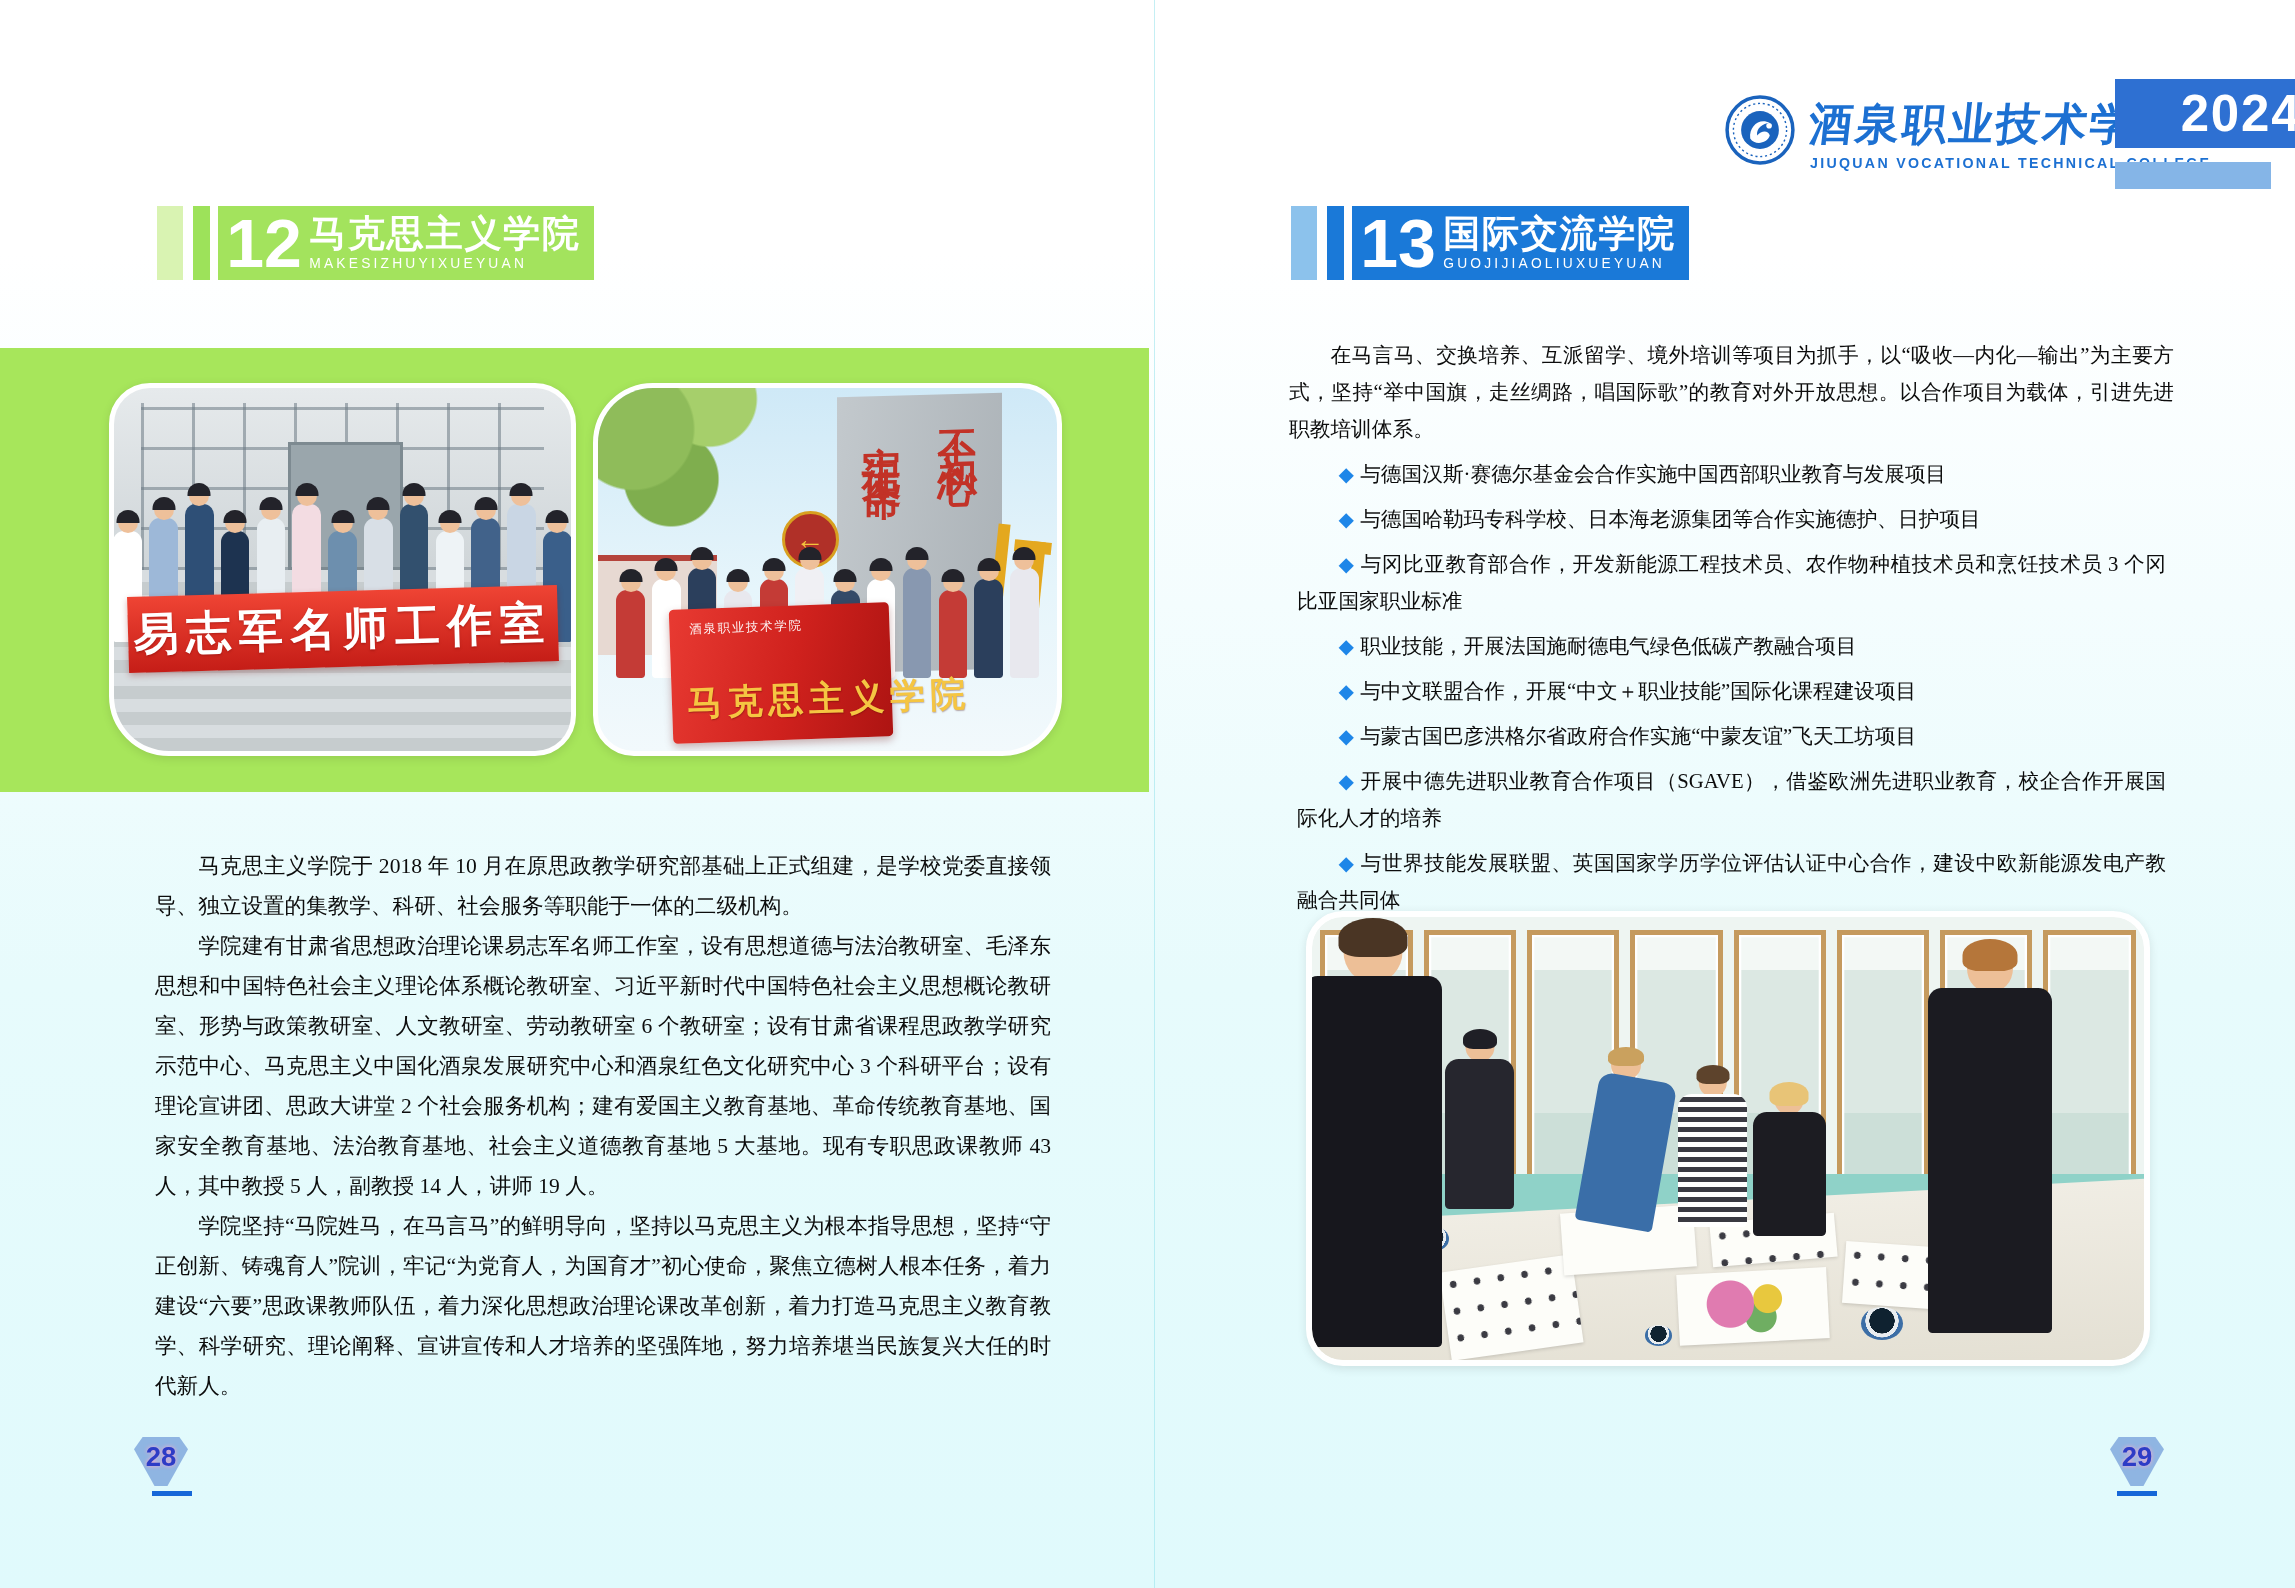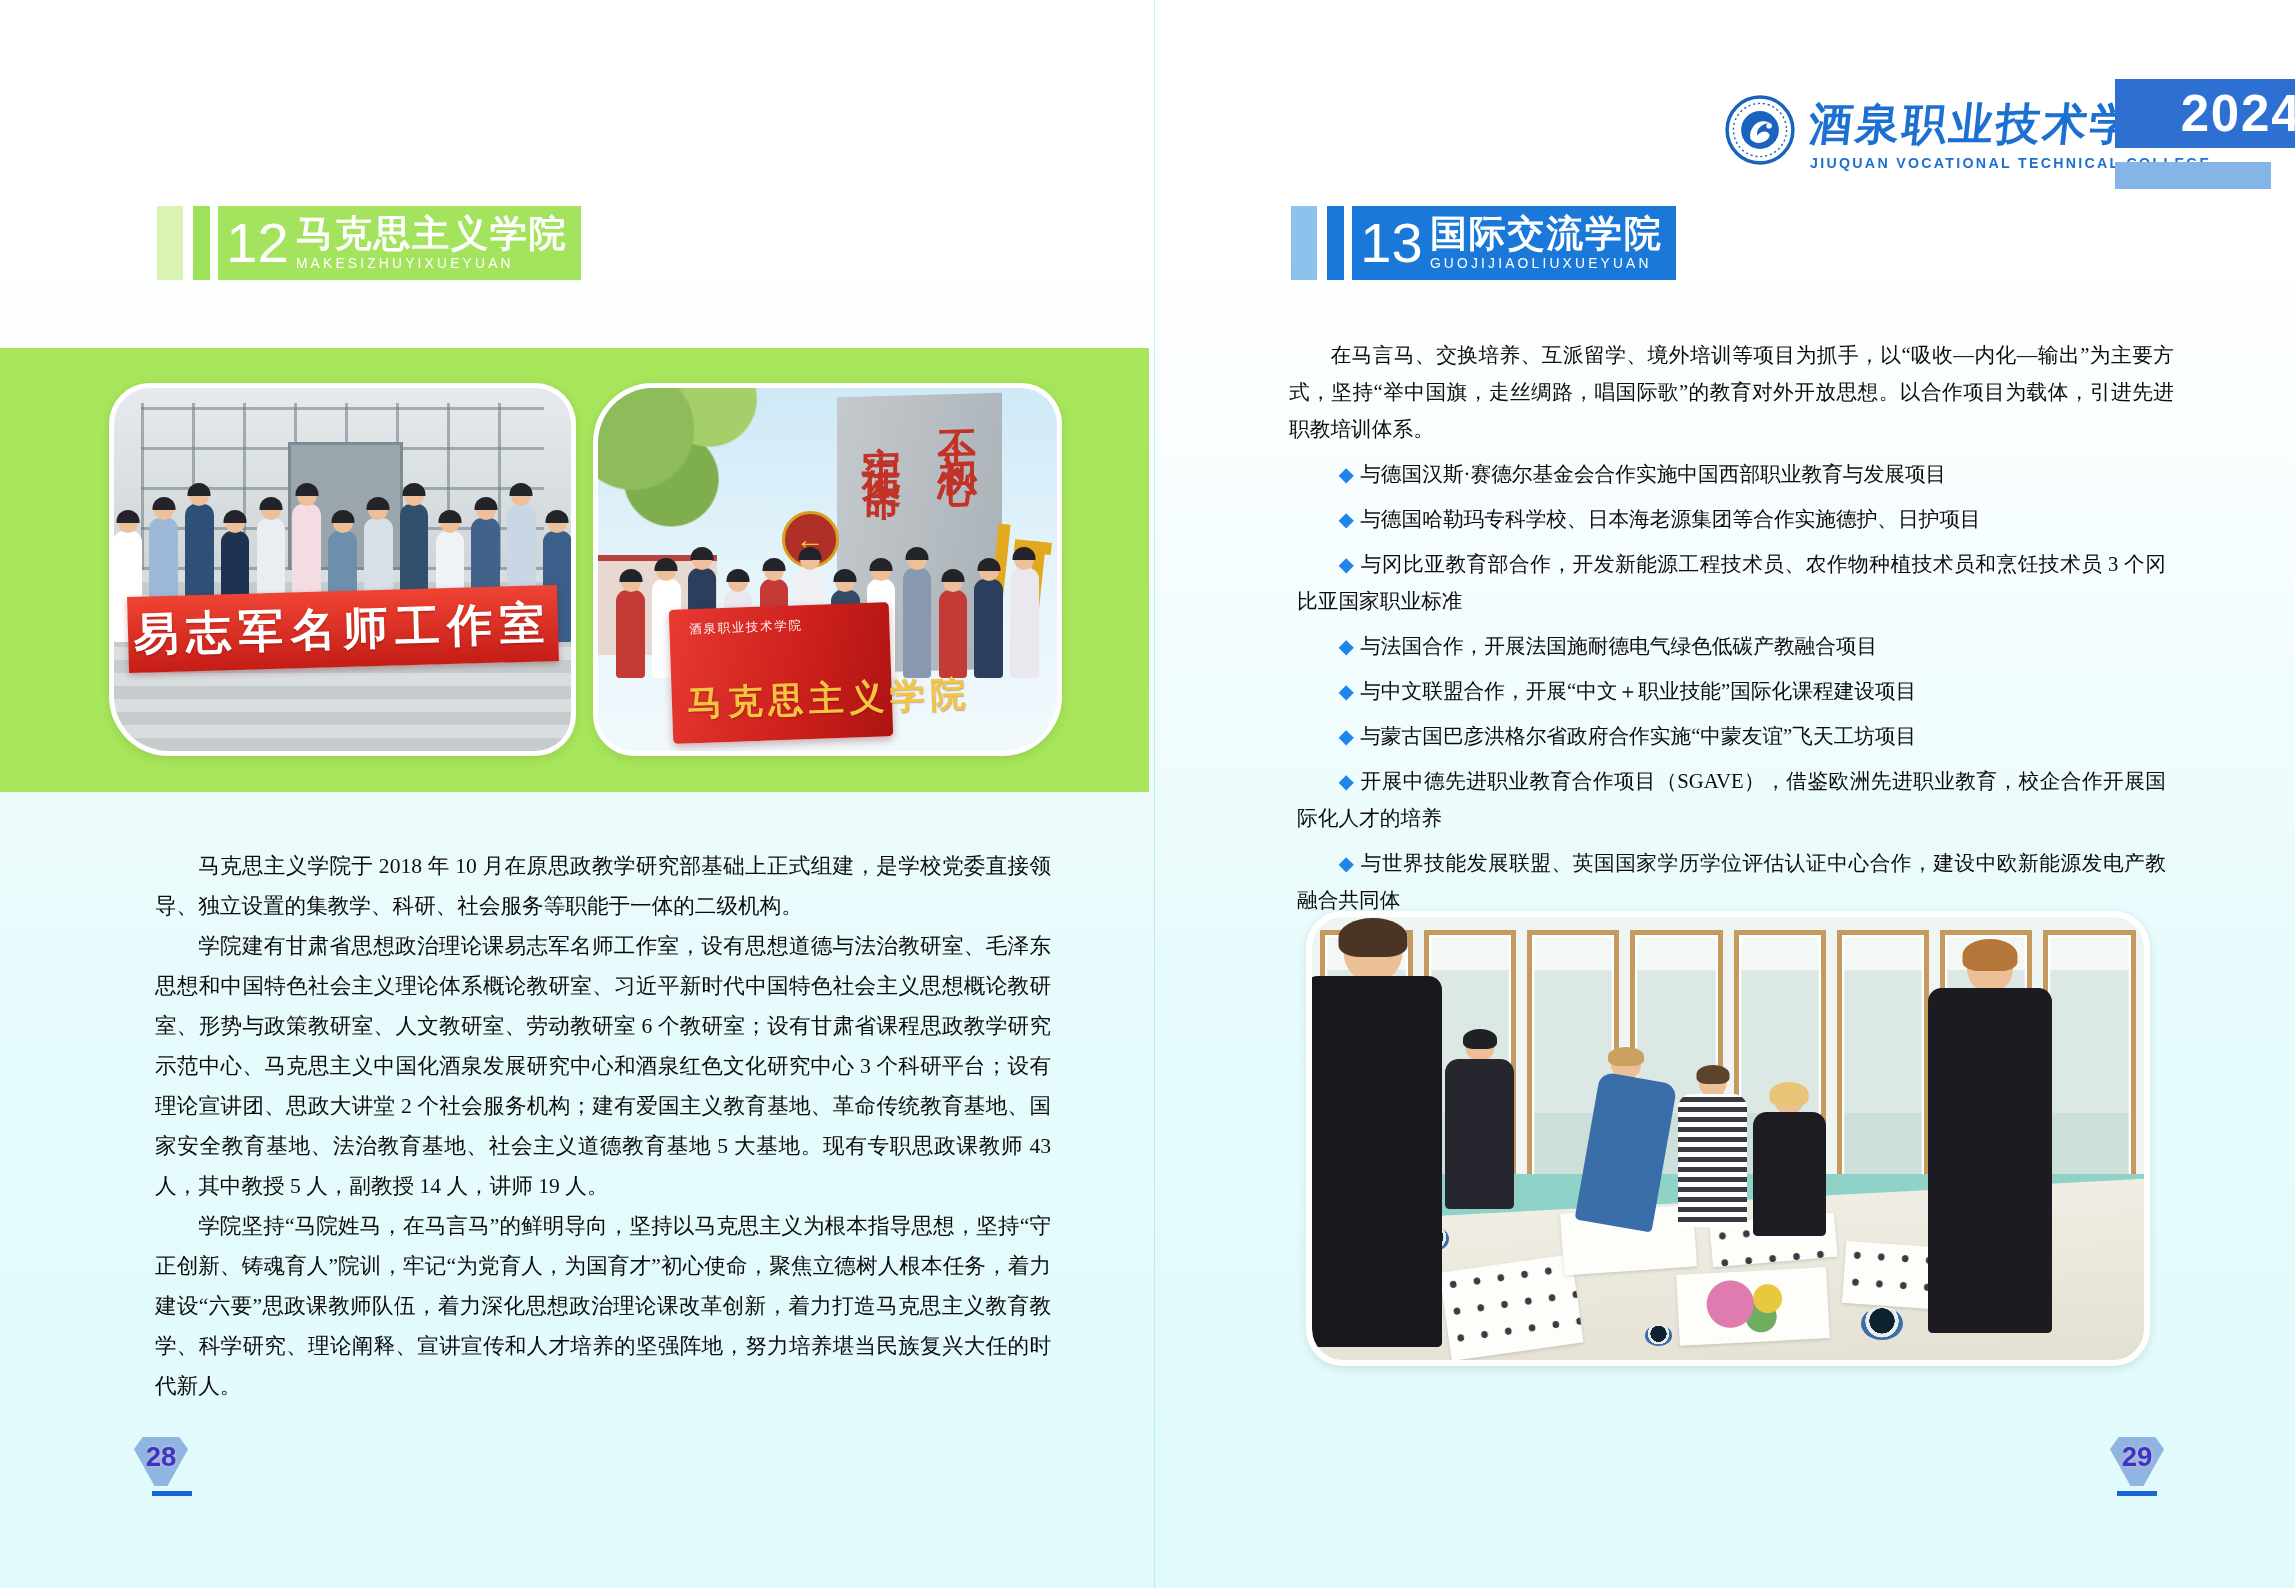--- a/index.html
+++ b/index.html
@@ -19,21 +19,21 @@
     font-size:14.2px;font-weight:700;color:#1c70d2;letter-spacing:2.3px;white-space:nowrap;}
   .year-box{position:absolute;left:2115px;top:79px;width:156px;height:69px;background:#2e70d2;
     display:flex;align-items:center;justify-content:center;padding-left:48px;}
   .year-box span{font-family:"Liberation Sans","DejaVu Sans",sans-serif;font-size:51px;font-weight:700;color:#ffffff;letter-spacing:1.8px;}
   .year-bar{position:absolute;left:2115px;top:162px;width:156px;height:27px;background:#85b5e7;}
 
   
   .sec-bar1{position:absolute;top:206px;width:26px;height:74px;}
   .sec-bar2{position:absolute;top:206px;width:16.5px;height:74px;}
   .sec-box{position:absolute;top:206px;height:74px;display:flex;align-items:center;padding:0 13px 0 8.3px;box-sizing:border-box;}
-  .sec-no{font-family:"Liberation Sans","DejaVu Sans",sans-serif;font-size:56px;font-weight:400;color:#fff;line-height:1;margin-right:7.3px;}
+  .sec-no{font-family:"Liberation Sans","DejaVu Sans",sans-serif;font-size:68px;font-weight:700;color:#fff;line-height:1;margin-right:7.3px;}
   .sec-col{display:flex;flex-direction:column;justify-content:center;}
   .sec-title{font-family:"Liberation Sans","DejaVu Sans",sans-serif;font-size:37px;font-weight:700;color:#fff;letter-spacing:1.8px;line-height:1.05;white-space:nowrap;}
   .sec-pinyin{font-family:"Liberation Sans","DejaVu Sans",sans-serif;font-size:13.8px;font-weight:400;color:#fff;letter-spacing:3.2px;margin-top:1.8px;white-space:nowrap;}
   .g1{background:#d9f3b2;} .g2{background:#9de25a;} .gbox{background:#a3e35d;}
   .b1{background:#8cc2ec;} .b2{background:#1a79d8;} .bbox{background:#1a79d8;}
 
   
   .green-block{position:absolute;left:0;top:348px;width:1149px;height:444px;background:#a7e65b;}
   .photo{position:absolute;background:#fff;border:5.5px solid #fff;box-sizing:border-box;overflow:hidden;box-shadow:0 2.8px 10px rgba(0,0,0,.10);}
   #photo1{left:109px;top:383px;width:467px;height:373px;border-radius:41px 41px 41px 60px;}
@@ -335,21 +335,21 @@
 <div class="body-col" id="right-col">
   <p class="para">在马言马、交换培养、互派留学、境外培训等项目为抓手，以“吸收—内化—输出”为主要方式，坚持“举中国旗，走丝绸路，唱国际歌”的教育对外开放思想。以合作项目为载体，引进先进职教培训体系。</p>
   <div>
 
       <p class="bullet-line"><span class="diamond">◆</span><span>与德国汉斯·赛德尔基金会合作实施中国西部职业教育与发展项目</span></p>
 
       <p class="bullet-line"><span class="diamond">◆</span><span>与德国哈勒玛专科学校、日本海老源集团等合作实施德护、日护项目</span></p>
 
       <p class="bullet-line"><span class="diamond">◆</span><span>与冈比亚教育部合作，开发新能源工程技术员、农作物种植技术员和烹饪技术员 3 个冈比亚国家职业标准</span></p>
 
-      <p class="bullet-line"><span class="diamond">◆</span><span>与法国合作，开展法国施耐德电气绿色低碳产教融合项目</span></p>
+      <p class="bullet-line"><span class="diamond">◆</span><span>职业技能，开展法国施耐德电气绿色低碳产教融合项目</span></p>
 
       <p class="bullet-line"><span class="diamond">◆</span><span>与中文联盟合作，开展“中文＋职业技能”国际化课程建设项目</span></p>
 
       <p class="bullet-line"><span class="diamond">◆</span><span>与蒙古国巴彦洪格尔省政府合作实施“中蒙友谊”飞天工坊项目</span></p>
 
 
       <p class="bullet-line"><span class="diamond">◆</span><span>开展中德先进职业教育合作项目（SGAVE），借鉴欧洲先进职业教育，校企合作开展国际化人才的培养</span></p>
 
       <p class="bullet-line"><span class="diamond">◆</span><span>与世界技能发展联盟、英国国家学历学位评估认证中心合作，建设中欧新能源发电产教融合共同体</span></p>
     </div>

